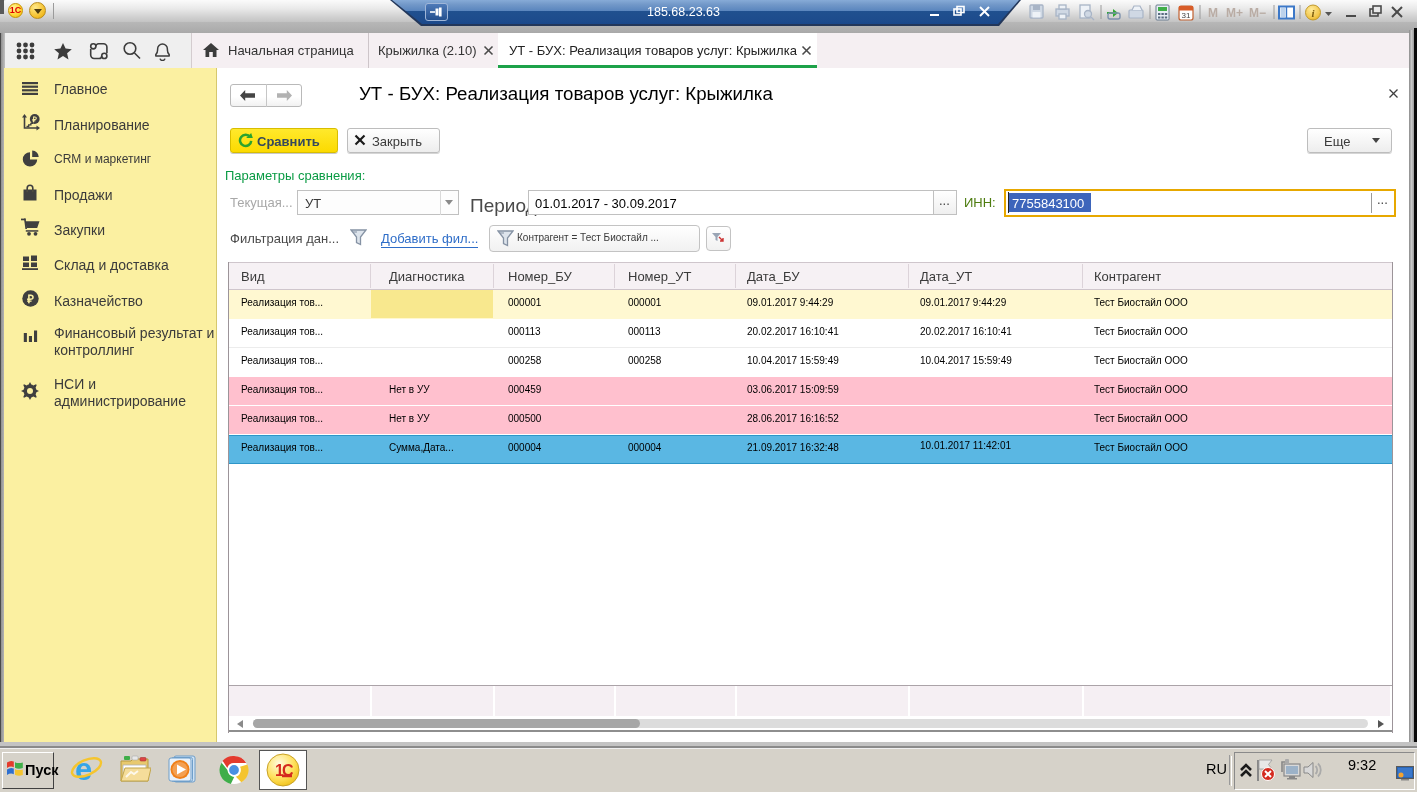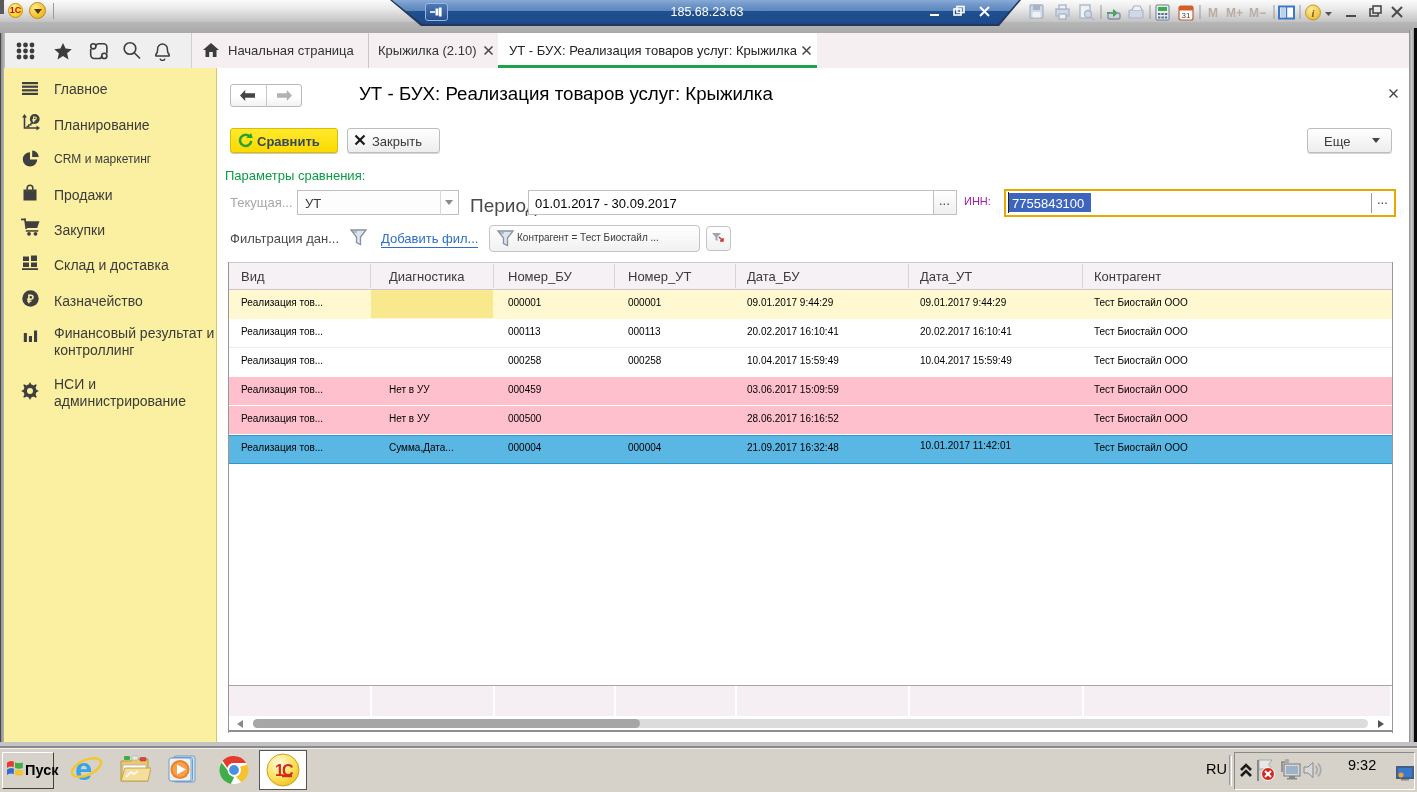--- a/index.html
+++ b/index.html
@@ -27,21 +27,21 @@
 
 <div class="a" style="left:425px;top:3px;width:23px;height:18px;border:1px solid #9fb6d8;border-radius:3px;background:linear-gradient(#4e7ab8,#24508f)"></div>
 <svg class="a" style="left:429px;top:7px" width="15" height="10" viewBox="0 0 15 10">
     <g stroke="#fff" stroke-width="1.6" fill="none">
       <line x1="1" y1="5" x2="6" y2="5"></line>
       <rect x="6.5" y="1.5" width="3" height="7" fill="#fff" stroke="none"></rect>
       <rect x="10" y="0.5" width="2.6" height="9" fill="#fff" stroke="none"></rect>
     </g>
   </svg>
 
-<div class="tx" style="left:647px;top:5px;width:120px;text-align:center;color:#fff;font-size:12.5px">185.68.23.63</div>
+<div class="tx" style="left:647px;top:5px;width:120px;color:#fff;font-size:12.5px">185.68.23.63</div>
 
 <svg class="a" style="left:928px;top:4px" width="70" height="16" viewBox="0 0 70 16">
     <g stroke="#fff" stroke-width="2" fill="none">
       <line x1="2" y1="11" x2="11" y2="11"></line>
       <rect x="26" y="5" width="7" height="6" stroke-width="1.6"></rect>
       <rect x="29" y="2.5" width="7" height="6" stroke-width="1.6"></rect>
       <line x1="52" y1="3" x2="61" y2="12"></line>
       <line x1="61" y1="3" x2="52" y2="12"></line>
     </g>
   </svg>
@@ -308,21 +308,21 @@
 <div class="tx" style="left:230px;top:195px;font-size:13px;color:#a8a8a8">Текущая...</div>
 <div class="a" style="left:297px;top:190px;width:162px;height:25px;border:1px solid #c0c0c0;background:#fdfdfd"></div>
 <div class="tx" style="left:305px;top:196px;font-size:13px;color:#3a3a3a">УТ</div>
 <div class="a" style="left:440px;top:190px;width:1px;height:25px;background:#d9d9d9"></div>
 <div class="a" style="left:445px;top:200px;width:0;height:0;border-left:4px solid transparent;border-right:4px solid transparent;border-top:5px solid #8a8a8a"></div>
 <div class="tx" style="left:470px;top:195px;font-size:19px;color:#4a4a4a">Период:</div>
 <div class="a" style="left:528px;top:190px;width:406px;height:25px;border:1px solid #c0c0c0;background:#fff"></div>
 <div class="tx" style="left:535px;top:196px;font-size:13px;color:#000">01.01.2017 - 30.09.2017</div>
 <div class="a" style="left:933px;top:190px;width:24px;height:25px;border:1px solid #c0c0c0;background:linear-gradient(#fff,#efefef)"></div>
 <div class="tx" style="left:939px;top:193px;font-size:13px;color:#444">...</div>
-<div class="tx" style="left:964px;top:195px;font-size:11px;color:#a21caf">ИНН:</div>
+<div class="tx" style="left:964px;top:195px;font-size:13px;color:#4d7c0f">ИНН:</div>
 <div class="a" style="left:1004px;top:189px;width:392px;height:28px;border:2px solid #e7a800;background:#fff"></div>
 <div class="a" style="left:1009px;top:193px;width:82px;height:19px;background:#3d65bb"></div>
 <div class="a" style="left:1008px;top:192px;width:1px;height:21px;background:#222"></div>
 <div class="tx" style="left:1012px;top:196px;font-size:13px;color:#fff">7755843100</div>
 <div class="a" style="left:1371px;top:193px;width:1px;height:20px;background:#9a9a9a"></div>
 <div class="tx" style="left:1377px;top:192px;font-size:13px;color:#444">...</div>
 
 <div class="tx" style="left:230px;top:231px;font-size:13px;color:#4a4a4a">Фильтрация дан...</div>
 <svg class="a" style="left:350px;top:229px" width="17" height="17" viewBox="0 0 17 17">
     <g stroke="#8592a4" stroke-width="1.3" fill="#dde4ec">

